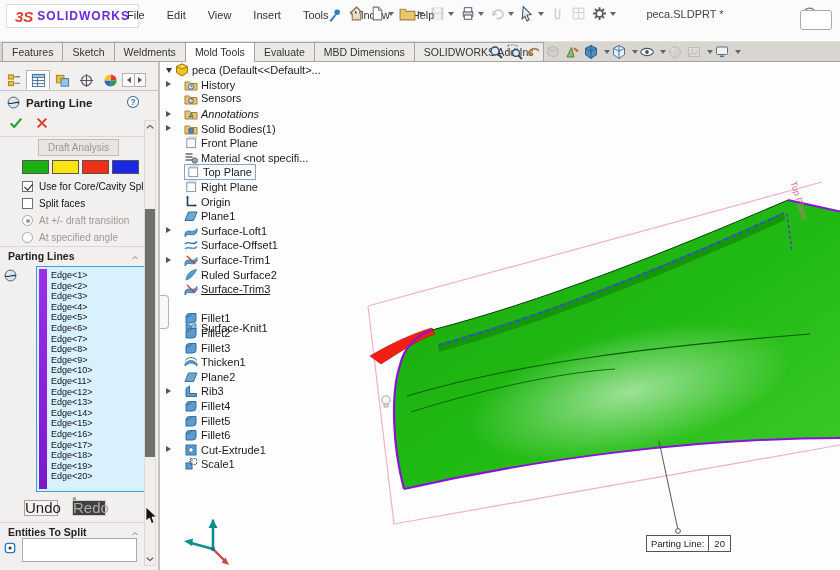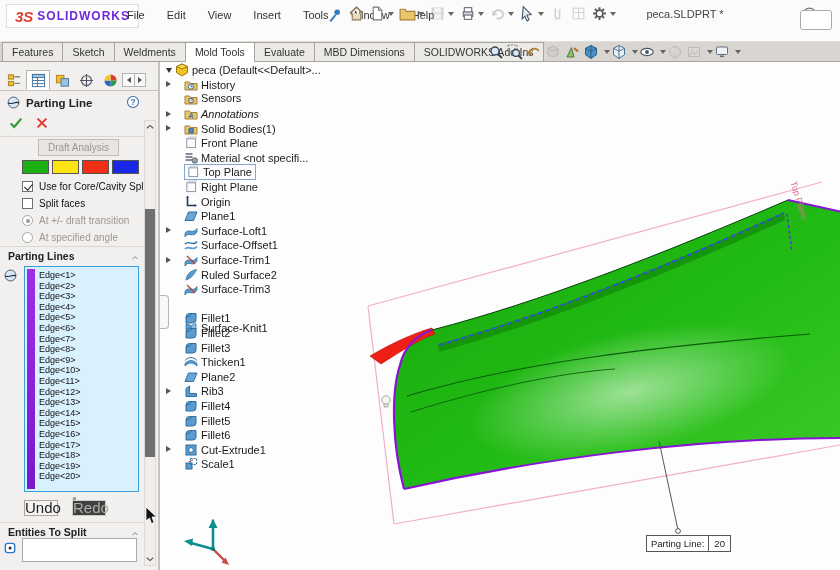--- a/index.html
+++ b/index.html
@@ -52,21 +52,21 @@
   .swatches{position:absolute;left:22px;top:98px;display:flex;gap:3px}
   .swatch{width:27px;height:14px;border:1px solid #555}
   .optrow{position:absolute;left:22px;display:flex;align-items:center;gap:6px;font-size:10px;color:#111;white-space:nowrap}
   .cbx{width:11px;height:11px;border:1px solid #707070;background:#fff;position:relative;flex:none}
   .cbx.checked::after{content:'';position:absolute;left:2.5px;top:0px;width:4px;height:7px;border:solid #1a1a1a;border-width:0 1.8px 1.8px 0;transform:rotate(40deg)}
   .rad{width:11px;height:11px;border:1px solid #a8a8a8;border-radius:50%;background:#fff;position:relative;flex:none}
   .rad.sel::after{content:'';position:absolute;left:2.5px;top:2.5px;width:4px;height:4px;border-radius:50%;background:#9a9a9a}
   .dimtext{color:#9b9893}
   .sectionhead{position:absolute;left:8px;font-weight:bold;font-size:10.5px;color:#222}
   .chev{position:absolute;width:10px;height:8px}
-  .edgelist{position:absolute;left:24px;top:204px;width:115px;height:226px;background:#d9f0fd;border:1px solid #3a9ede;padding:3px 0 0 0;overflow:hidden}
+  .edgelist{position:absolute;left:36px;top:204px;width:115px;height:226px;background:#d9f0fd;border:1px solid #3a9ede;padding:3px 0 0 0;overflow:hidden}
   .edgestrip{position:absolute;left:2px;top:2px;width:8px;height:220px;background:linear-gradient(#9b30e8,#7a18cc)}
   .edgeitems{margin-left:14px;font-size:9px;color:#111;line-height:10.6px}
   .grip{position:absolute;left:72px;top:432px;color:#9a9a9a;font-size:8px;letter-spacing:1px}
   .pbtn{position:absolute;height:16px;font-size:15px;text-align:center;line-height:14px;border:1px solid #a9a49d;background:#f6f4f2;color:#222}
   .pbtn.disabled{color:#b0ada8;background:#404040;border-color:#d0cdc8}
   .entitybox{position:absolute;left:22px;top:476px;width:115px;height:24px;background:#fff;border:1px solid #aaa}
   .pm-icon{position:absolute;width:15px;height:15px}
   .pmscroll{position:absolute;right:2px;top:58px;width:12px;height:446px;background:#f0eeec;border:1px solid #dddad6}
   .pmscroll .btn{position:absolute;left:0;width:10px;height:12px;display:flex;align-items:center;justify-content:center}
   .pmscroll .thumb{position:absolute;left:0px;top:88px;width:10px;height:248px;background:#6f6f6f}
@@ -476,21 +476,21 @@
         <span style="display: flex; align-items: center;">
           <span class="tree-icon"><svg viewBox="0 0 14 14" width="100%" height="100%" xmlns="http://www.w3.org/2000/svg">
               <path d="M2 12 C3 6 6 3 12.5 1.5 C10.5 6 7.5 10 2 12 Z" fill="#5b9bd0" stroke="#2f6f9f" stroke-width="0.8"></path>
             </svg></span>
           <span>Ruled Surface2</span>
         </span>
       </div>
       <div class="tree-row">
         <span class="tree-arrow"></span>
         <span class="tree-indent"></span>
-        <span style="display: flex; align-items: center;">
+        <span style="display: flex; align-items: center; text-decoration: underline;">
           <span class="tree-icon"><svg viewBox="0 0 14 14" width="100%" height="100%" xmlns="http://www.w3.org/2000/svg">
               <path d="M1 9.5 C4 3.5 9 11 13 4.5 V8 C9 14.5 4 7 1 13 Z" fill="#5b9bd0" stroke="#2f6f9f" stroke-width="0.8"></path>
               <path d="M3 3 L11 11" stroke="#c04030" stroke-width="1.2"></path>
             </svg></span>
           <span>Surface-Trim3</span>
         </span>
       </div>
       <div class="tree-row">
         <span class="tree-arrow"></span>
         <span class="tree-indent"></span>

